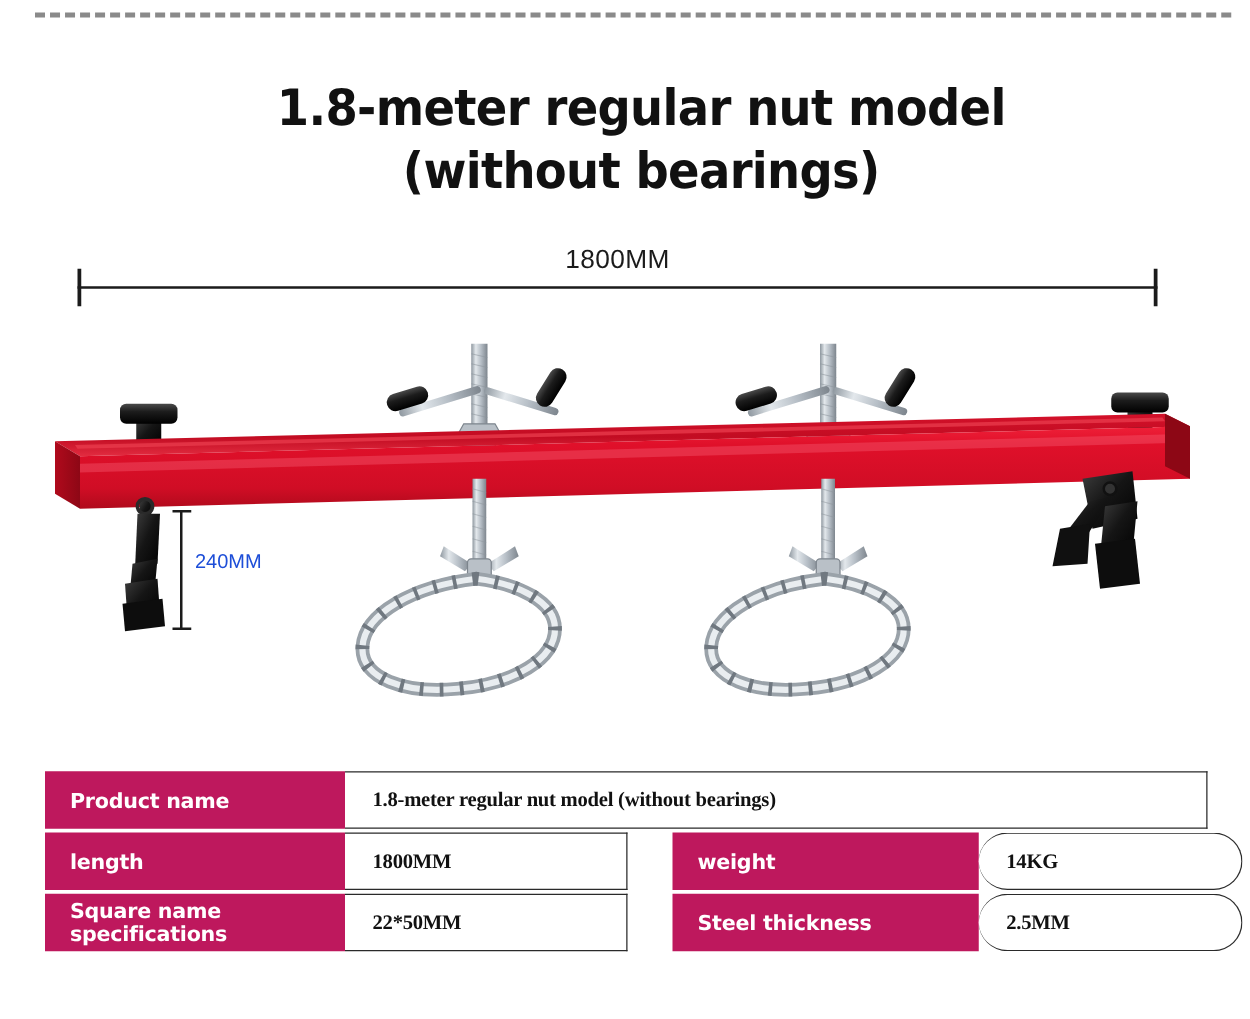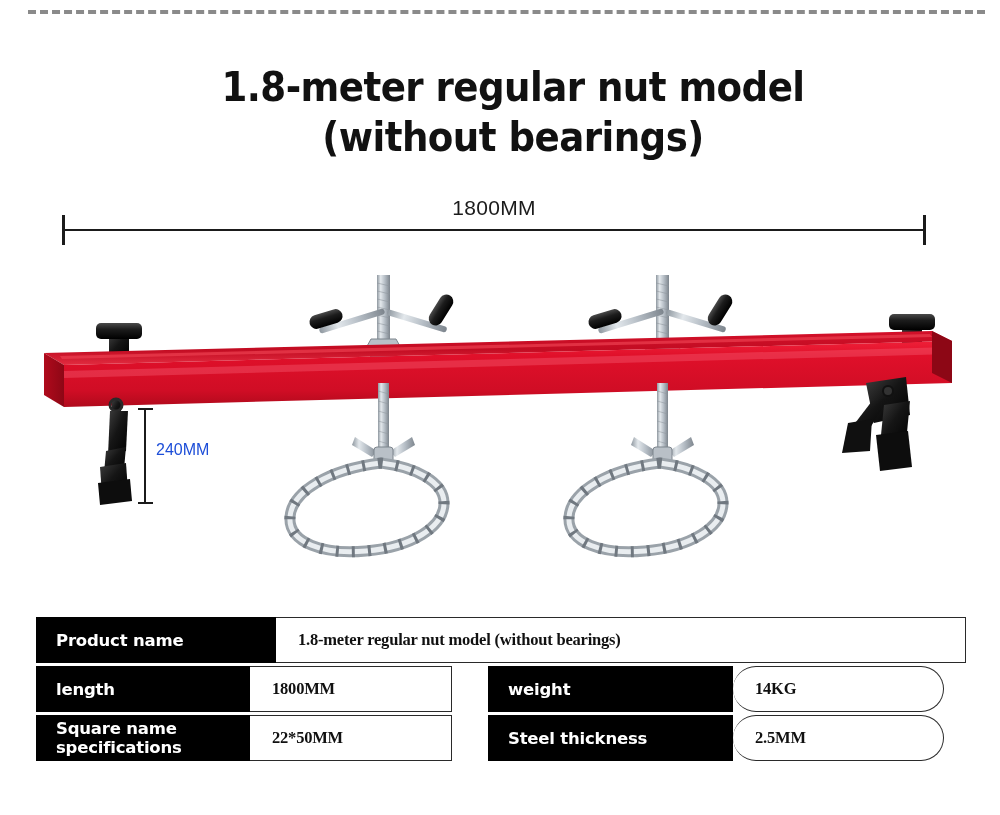--- a/index.html
+++ b/index.html
@@ -134,24 +134,24 @@
   }
   .spec-row {
     display: flex;
     margin-bottom: 3px;
     height: 46px;
   }
   .spec-half {
     display: flex;
     height: 46px;
   }
-  .spec-half.left  { width: 416px; border-radius: 16px; }
+  .spec-half.left  { width: 466px; border-radius: 16px; }
   .spec-half.right { width: 456px; margin-left: 8px; padding-left: 28px; }
   .spec-label {
-    background: #000000;
+    background: #be185d;
     color: #ffffff;
     display: flex;
     align-items: center;
     padding-left: 20px;
     box-sizing: border-box;
     font-family: "DejaVu Sans", sans-serif;
     font-weight: 700;
     font-size: 16.5px;
     letter-spacing: -0.2px;
     transform-origin: left center;

